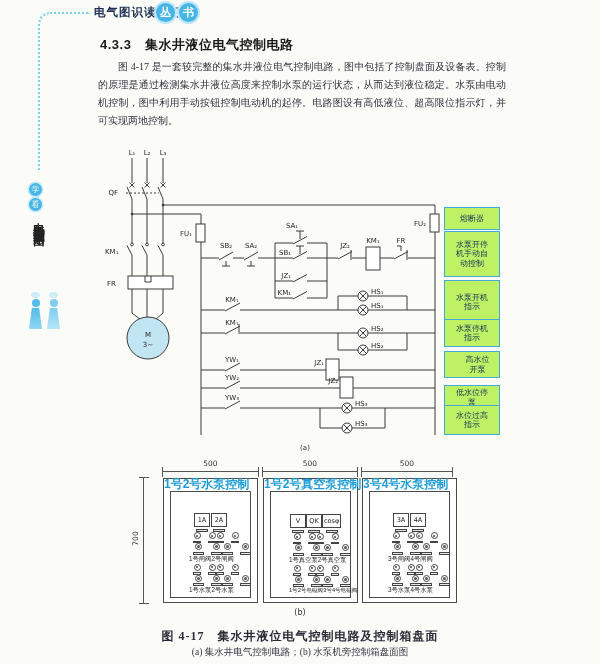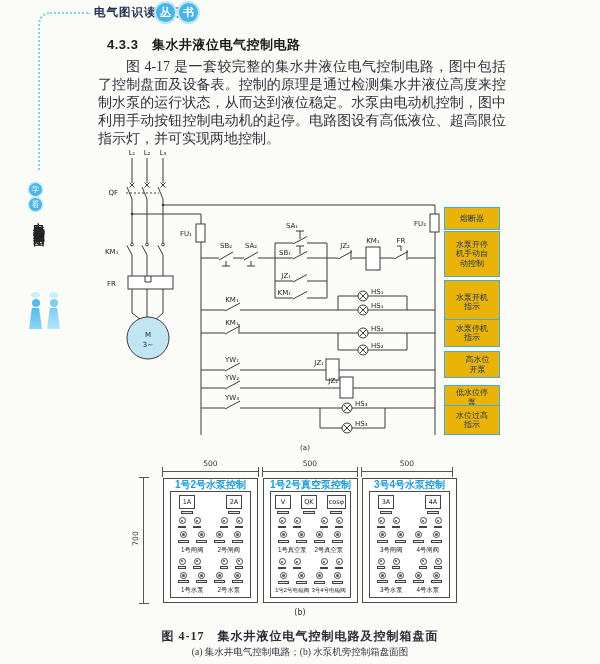--- a/index.html
+++ b/index.html
@@ -27,56 +27,56 @@
                 color:#222; letter-spacing:2px; }
   .persons { position:absolute; left:28px; top:292px; display:flex; gap:3px; }
   .person { width:15px; }
   .person .bubble { width:9px; height:6px; border-radius:50%; background:#cdeef9; margin:0 auto 1px; }
   .person .head { width:8px; height:8px; border-radius:50%; background:#54bce8; margin:0 auto; }
   .person .torso { width:13px; height:21px; background:linear-gradient(#54bce8,#8fd6f2);
                    margin:1px auto 0; clip-path:polygon(22% 0,78% 0,100% 100%,0 100%); }
   .person.p2 .head { background:#7fcdf0; } .person.p2 .torso { background:linear-gradient(#7fcdf0,#b5e5f8); }
 
   
-  .section-title { position:absolute; left:107px; top:36px; font-family:"Liberation Sans",sans-serif;
+  .section-title { position:absolute; left:100px; top:36px; font-family:"Liberation Sans",sans-serif;
                    font-size:13px; font-weight:bold; color:#1a1a1a; letter-spacing:0.5px;text-align:right; }
-  .para { position:absolute; left:98px; top:58px; width:408px; font-size:14px; line-height:18px;
+  .para { position:absolute; left:98px; top:58px; width:408px; font-size:10px; line-height:18px;
           text-align:justify; text-indent:2em; color:#30313c; }
 
   
   .circuit-svg { position:absolute; left:95px; top:143px; }
   .circuit-svg line, .circuit-svg polyline, .circuit-svg rect, .circuit-svg circle, .circuit-svg path
       { stroke:#3b3b3b; stroke-width:1; fill:none; }
   .circuit-svg text { font-family:"DejaVu Sans",sans-serif; font-size:7px; fill:#1d1d1d; stroke:none; }
   .circuit-svg .fillwhite { fill:#fff; }
   .circuit-svg .motor { fill:#c2e5f3; }
   .circuit-svg .dot { fill:#3b3b3b; stroke:none; }
 
   
-  .ann { position:absolute; left:444px; width:56px; background:#eab308; border:1px solid #45a9da;
+  .ann { position:absolute; left:444px; width:56px; background:#bef264; border:1px solid #45a9da;
          color:#14305a; font-size:8px; line-height:9.5px; display:flex; align-items:center;
          justify-content:center; text-align:center; padding:1px 9px; font-family:"Liberation Sans",sans-serif; }
 
   
   .hdim { position:absolute; top:471px; border-top:1px solid #555; height:0; }
   .hdim::before, .hdim::after { content:""; position:absolute; top:-5px; width:1px; height:10px; background:#555; }
   .hdim::before { left:-1px; } .hdim::after { right:-1px; }
   .hdim-label { position:absolute; top:459px; font-size:7.5px; color:#333; text-align:center;
                 font-family:"DejaVu Sans",sans-serif; }
   .vdim { position:absolute; left:143px; top:478px; height:125px; border-left:1px solid #555; width:0; }
   .vdim::before, .vdim::after { content:""; position:absolute; left:-5px; height:1px; width:10px; background:#555; }
   .vdim::before { top:-1px; } .vdim::after { bottom:-1px; }
   .vdim-label { position:absolute; left:128px; top:534px; font-size:7.5px; color:#333;
                 transform:rotate(-90deg); font-family:"DejaVu Sans",sans-serif; }
 
   .panel { position:absolute; top:478px; width:95px; height:125px; border:1.3px solid #4a4a4a; background:#fff; }
-  .panel-title { height:11px; line-height:11px; text-align:center; font-size:10px; font-weight:bold;
+  .panel-title { height:11px; line-height:11px; font-size:12px; font-weight:bold;
                  color:#1e9cd7; font-family:"Liberation Sans",sans-serif; white-space:nowrap; }
   .panel-inner { position:absolute; left:6px; right:6px; top:12px; bottom:4px; border:1px solid #4a4a4a;
-                 padding:3px 3px 2px; display:flex; flex-direction:column; justify-content:space-between; }
+                 padding:3px 18px 2px; display:flex; flex-direction:column; justify-content:flex-end; }
   .meter-row { display:flex; justify-content:space-between; padding:0 5px; }
   .meter-row.three { padding:0 1px; }
   .meter-unit { display:flex; flex-direction:column; align-items:center; gap:2px; }
   .meter { min-width:16px; height:14px; border:1px solid #444; font-size:6.5px; padding:0 1px;
            display:flex; align-items:center; justify-content:center; font-family:"DejaVu Sans",sans-serif; color:#222; }
   .mbar { width:12px; height:3px; border:1px solid #444; background:#e0e0e0; }
   .pair-row { display:flex; justify-content:space-between; padding:0 4px; }
   .pair { display:flex; gap:7px; }
   .unit { display:flex; flex-direction:column; align-items:center; gap:1.5px; }
   .lamp { width:7px; height:7px; border:1px solid #444; border-radius:50%; position:relative; }

